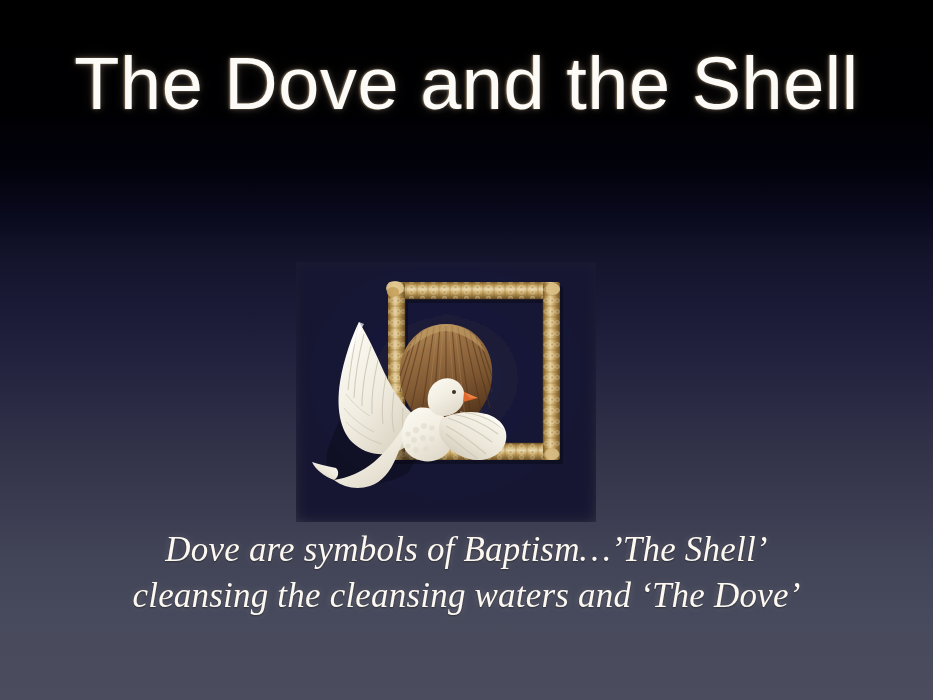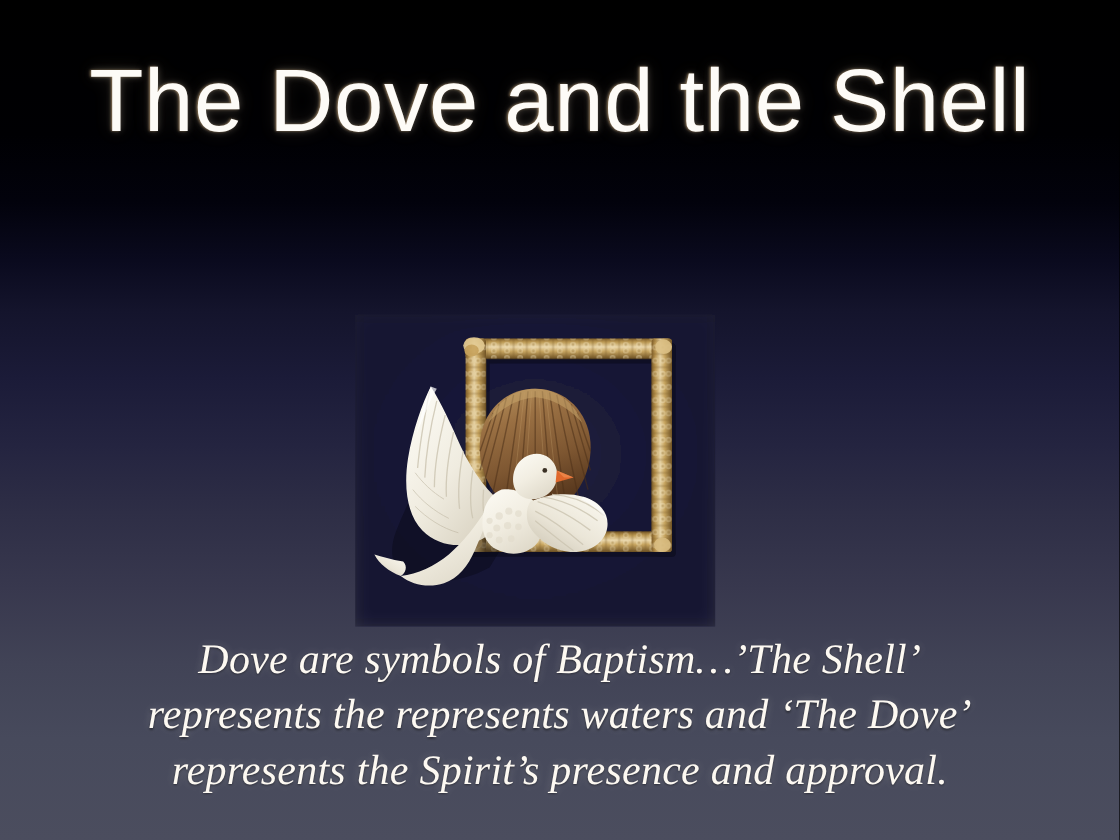--- a/index.html
+++ b/index.html
@@ -349,17 +349,16 @@
           <path d="M38 218 C 28 214, 20 208, 16 200
                    C 22 202, 30 204, 40 206
                    C 44 210, 42 216, 38 218 Z" fill="url(#wingLo)"></path>
         </g>
       </g>
     </svg>
   </div>
 
   <div class="caption-area">
     <div class="caption-line">Dove are symbols of Baptism…’The Shell’</div>
-    <div class="caption-line">represents the represents waters and ‘The Dove’</div>
-    <div class="caption-line">represents the Spirit’s presence and approval.</div>
+    <div class="caption-line">cleansing the cleansing waters and ‘The Dove’</div>
   </div>
 
 </div>
 
 </body></html>

